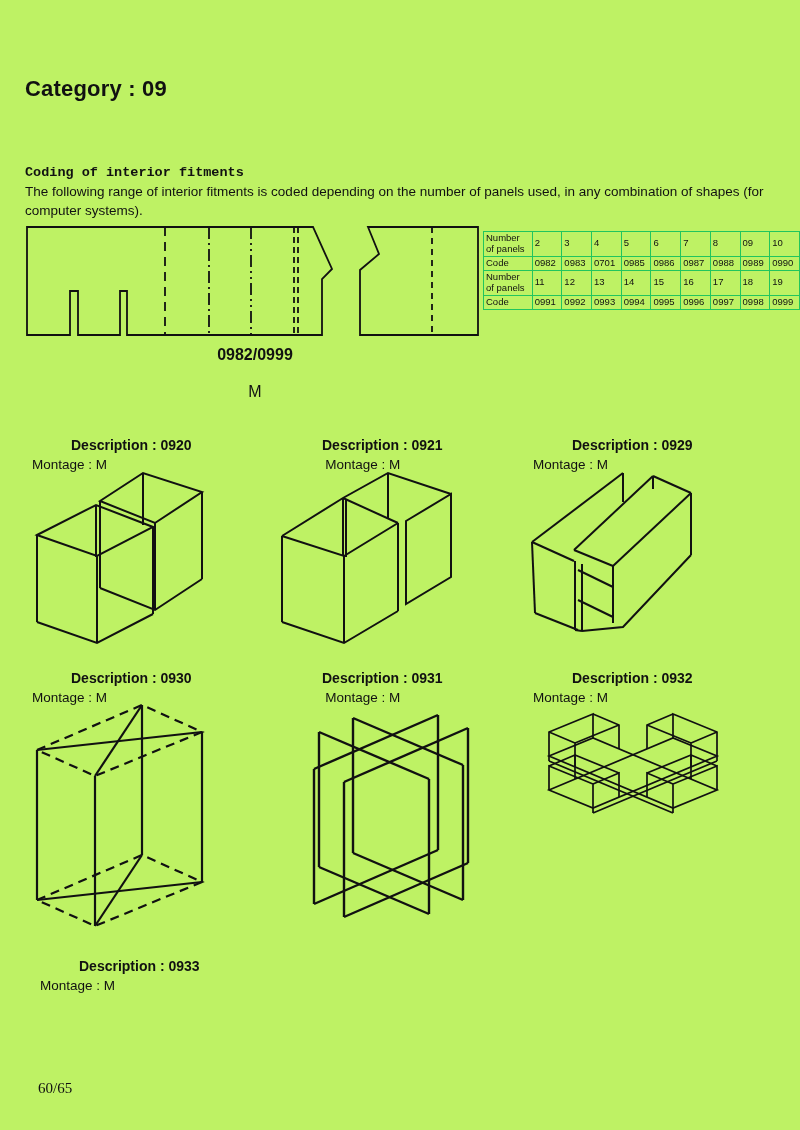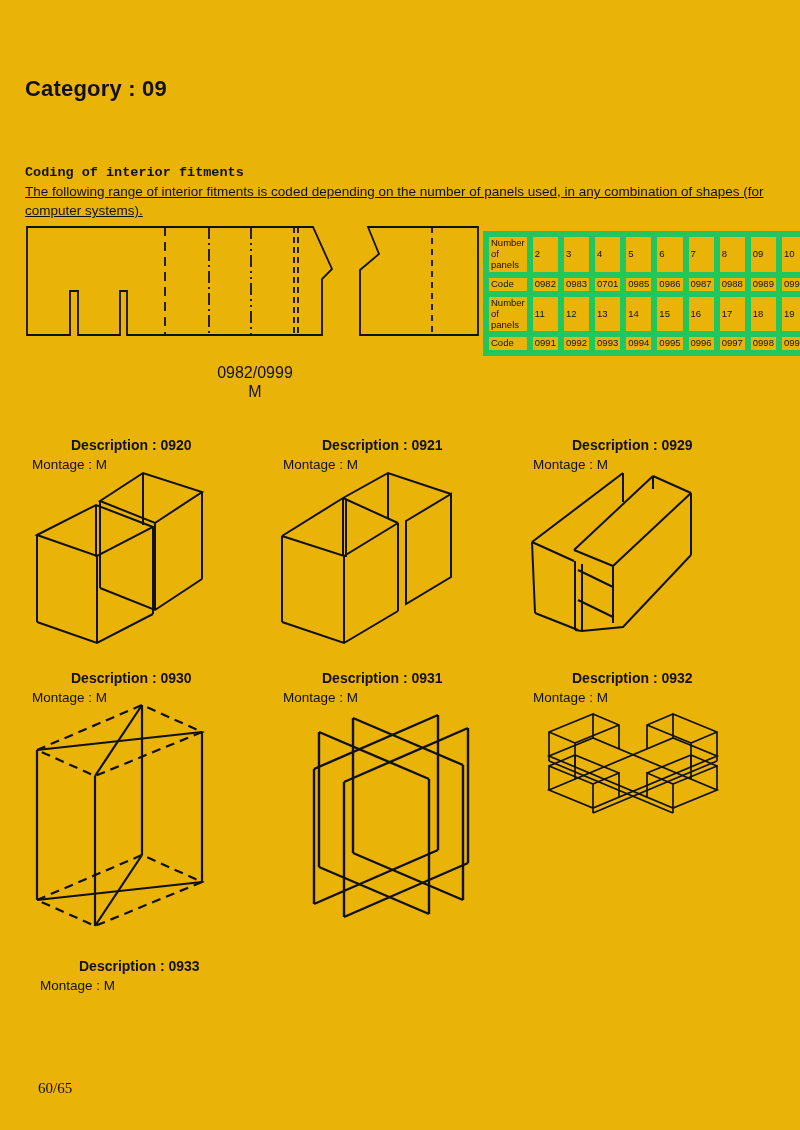--- a/index.html
+++ b/index.html
@@ -1,46 +1,46 @@
 <!DOCTYPE html>
 <html><head>
 <meta charset="utf-8">
 <style>
   html,body{margin:0;padding:0;background:#ffffff;}
   .page{
-    position:relative;width:800px;height:1130px;background:#eab308;
+    position:relative;width:800px;height:1130px;background:#bef264;
     font-family:"Liberation Sans","DejaVu Sans",sans-serif;color:#111;
     overflow:hidden;
   }
   .abs{position:absolute;}
   .title{font-size:22px;font-weight:bold;letter-spacing:.2px;}
   .para{font-size:13.5px;line-height:19px;}
   .subhead{font-size:13.5px;font-weight:bold;line-height:18px;}
   .caption{font-size:16px;text-align:center;}
   .item-title{font-size:14px;font-weight:bold;line-height:19px;padding-left:39px;}
   .item-montage{font-size:13.5px;line-height:19px;}
   .footer{font-family:"Liberation Serif","DejaVu Serif",serif;font-size:15px;}
   table.codes{border-collapse:collapse;font-size:9.5px;line-height:1.15;color:#111;}
-  table.codes td{border:6px solid #22c55e;padding:1px 2px;vertical-align:middle;}
+  table.codes td{border:1px solid #22c55e;padding:1px 2px;vertical-align:middle;}
   table.codes td.rowlabel{width:50px;}
   table.codes td.val{width:27px;}
   svg line, svg path, svg polyline{stroke:#111;fill:none;}
   .lw2{stroke-width:2;} .lw18{stroke-width:1.8;} .lw22{stroke-width:2.2;}
   .lw24{stroke-width:2.4;} .lw16{stroke-width:1.7;}
 </style>
 </head>
 <body>
 
 <div class="page">
 
   <div class="abs title" style="left:25px;top:76px;">Category : 09</div>
 
 
   <div class="abs subhead" style="left:25px;top:164px;font-family:Liberation Mono, monospace;">Coding of interior fitments</div>
-  <div class="abs para" style="left:25px;top:182px;width:752px;text-decoration:underline;">The following range of interior fitments is coded depending on the number of panels used, in any combination of shapes (for computer systems).</div>
+  <div class="abs para" style="left:25px;top:182px;width:752px;">The following range of interior fitments is coded depending on the number of panels used, in any combination of shapes (for computer systems).</div>
 
   <svg class="abs" style="left:25px;top:225px;" width="455" height="115" viewBox="0 0 455 115">
     <path class="lw18" d="M2,2 L288,2 L307,44 L297,54 L297,110 L102,110 L102,66 L95,66 L95,110 L53,110 L53,66 L45,66 L45,110 L2,110 Z"></path>
     <line class="lw18" x1="140" y1="2" x2="140" y2="110" stroke-dasharray="9,6"></line>
     <line class="lw18" x1="184" y1="2" x2="184" y2="110" stroke-dasharray="12,4,2,4"></line>
     <line class="lw18" x1="226" y1="2" x2="226" y2="110" stroke-dasharray="12,4,2,4,2,4"></line>
     <line class="lw18" x1="269" y1="2" x2="269" y2="110" stroke-dasharray="6,4"></line>
     <line class="lw18" x1="273" y1="2" x2="273" y2="110" stroke-dasharray="6,4"></line>
     <path class="lw18" d="M343,2 L453,2 L453,110 L335,110 L335,45 L354,29 Z"></path>
     <line class="lw18" x1="407" y1="2" x2="407" y2="110" stroke-dasharray="6,5"></line>
@@ -92,28 +92,28 @@
           <td class="val">0994</td>
           <td class="val">0995</td>
           <td class="val">0996</td>
           <td class="val">0997</td>
           <td class="val">0998</td>
           <td class="val">0999</td>
         </tr>
       </tbody>
   </table>
 
-  <div class="abs caption" style="left:180px;top:364px;width:150px;">0982/0999</div>
+  <div class="abs caption" style="left:180px;top:346px;width:150px;font-weight:bold;">0982/0999</div>
   <div class="abs caption" style="left:180px;top:383px;width:150px;">M</div>
 
   <div class="abs" style="left:32px;top:436px;">
     <div class="item-title">Description : 0920</div>
     <div class="item-montage">Montage : M</div>
   </div>
-  <div class="abs" style="left:283px;top:436px;">
+  <div class="abs" style="left:283px;top:436px;text-align:center;">
     <div class="item-title">Description : 0921</div>
     <div class="item-montage">Montage : M</div>
   </div>
   <div class="abs" style="left:533px;top:436px;">
     <div class="item-title">Description : 0929</div>
     <div class="item-montage">Montage : M</div>
   </div>
 
   <svg class="abs" style="left:30px;top:468px;" width="220" height="190" viewBox="0 0 220 190">
     <g class="lw2">
@@ -171,21 +171,21 @@
       <line x1="53" y1="100" x2="88" y2="117"></line>
       <line x1="53" y1="130" x2="88" y2="147"></line>
       <line x1="128" y1="6" x2="128" y2="19"></line>
     </g>
   </svg>
 
   <div class="abs" style="left:32px;top:669px;">
     <div class="item-title">Description : 0930</div>
     <div class="item-montage">Montage : M</div>
   </div>
-  <div class="abs" style="left:283px;top:669px;">
+  <div class="abs" style="left:283px;top:669px;text-align:center;">
     <div class="item-title">Description : 0931</div>
     <div class="item-montage">Montage : M</div>
   </div>
   <div class="abs" style="left:533px;top:669px;">
     <div class="item-title">Description : 0932</div>
     <div class="item-montage">Montage : M</div>
   </div>
 
   <svg class="abs" style="left:30px;top:702px;" width="205" height="232" viewBox="0 0 205 232">
     <g class="lw22" stroke-dasharray="9,6">

